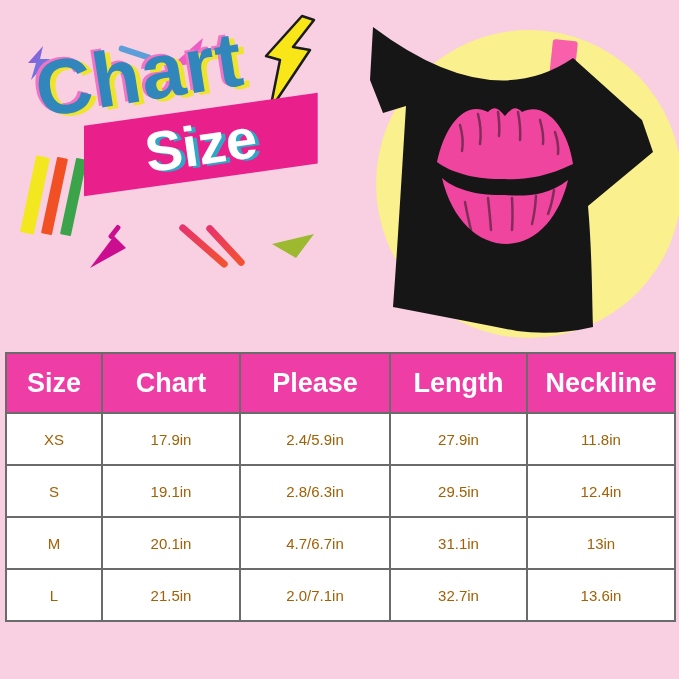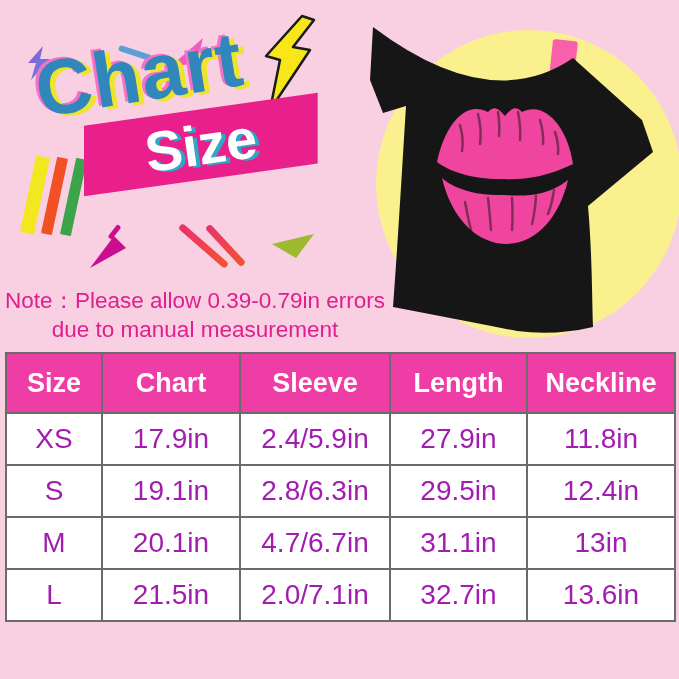--- a/index.html
+++ b/index.html
@@ -63,21 +63,21 @@
     border-collapse:collapse;table-layout:fixed;background:#FFFFFF;
   }
   .size-table th,.size-table td{
     border:2px solid #6B6B6B;text-align:center;vertical-align:middle;
     padding:0;overflow:hidden;
   }
   .size-table th{
     height:58px;background:#EE3DA5;color:#FFFFFF;
     font-size:27px;font-weight:bold;
   }
-  .size-table td{height:50px;font-size:28px;color:#a21caf;}
+  .size-table td{height:50px;font-size:15px;color:#a16207;}
 </style>
 </head>
 <body>
 
 <div class="page">
 
   <div class="circle"></div>
 
   <svg class="tshirt-svg" viewBox="0 0 339 345">
     <rect x="210" y="40" width="25" height="58" rx="3" fill="#F860AC" transform="rotate(6 222 69)"></rect>
@@ -139,38 +139,34 @@
   <svg class="deco" style="left:90px;top:236px;width:36px;height:32px;" viewBox="0 0 36 32">
     <polygon points="0,32 36,12 24,0" fill="#CB0D90"></polygon>
   </svg>
   <div class="tick"></div>
   <div class="oline one"></div>
   <div class="oline two"></div>
   <svg class="deco" style="left:272px;top:234px;width:42px;height:24px;" viewBox="0 0 42 24">
     <polygon points="0,10 42,0 24,24" fill="#9CB92F"></polygon>
   </svg>
 
-  <div class="note">
-    <div>Note：Please allow 0.39-0.79in errors</div>
-    <div>due to manual measurement</div>
-  </div>
 
   <table class="size-table">
     <colgroup>
       <col style="width:96px">
         <col style="width:138px">
         <col style="width:150px">
       <col style="width:137px">
         <col style="width:148px">
     </colgroup>
     <thead>
       <tr>
         <th>Size</th>
         <th>Chart</th>
-        <th>Sleeve</th>
+        <th>Please</th>
         <th>Length</th>
         <th>Neckline</th>
       </tr>
     </thead>
     <tbody>
       <tr>
         <td>XS</td>
         <td>17.9in</td>
         <td>2.4/5.9in</td>
         <td>27.9in</td>

